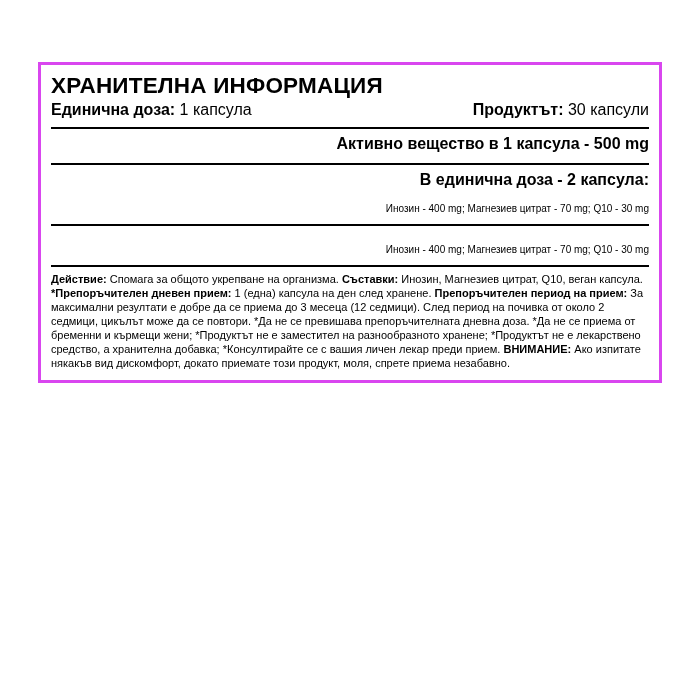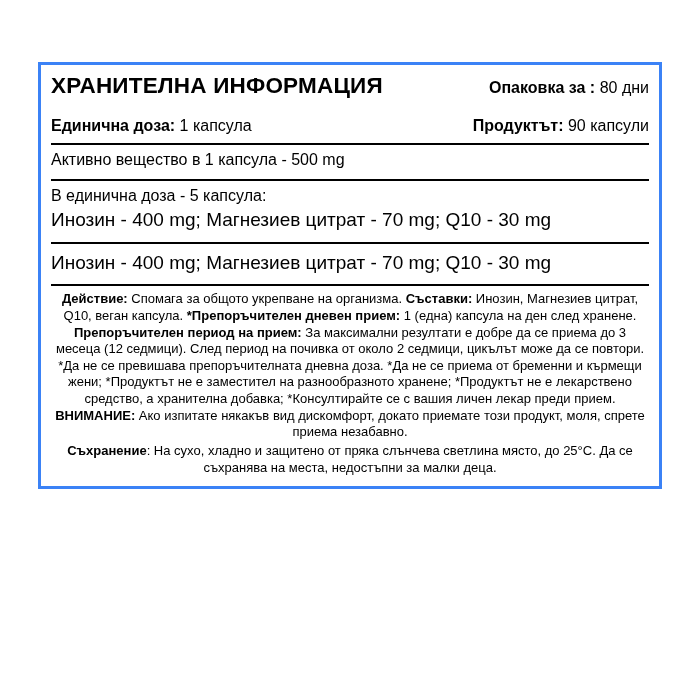--- a/index.html
+++ b/index.html
@@ -13,21 +13,21 @@
     font-family: "Liberation Sans", sans-serif;
     color: #000000;
     overflow: hidden;
   }
   .panel {
     position: absolute;
     left: 38px;
     top: 62px;
     width: 624px;
     box-sizing: border-box;
-    border: 3px solid #3b82f6;
+    border: 3px solid #d946ef;
     background: #ffffff;
     padding: 8px 10px 10px 10px;
   }
   .row {
     display: flex;
     justify-content: space-between;
     align-items: baseline;
   }
   .title {
     font-size: 22.5px;
@@ -40,21 +40,21 @@
     font-weight: bold;
     white-space: nowrap;
   }
   .pack-for .val {
     font-weight: normal;
   }
   .subrow {
     display: flex;
     justify-content: space-between;
     align-items: baseline;
-    margin-top: 18px;
+    margin-top: 2px;
     padding-bottom: 4px;
   }
   .dose-label {
     font-size: 16px;
     font-weight: bold;
   }
   .dose-label .val {
     font-weight: normal;
   }
   .qty {
@@ -68,81 +68,76 @@
   .hr {
     border: 0;
     border-top: 2px solid #000000;
     margin: 4px 0 0 0;
   }
   .block {
     padding: 5px 0 5px 0;
   }
   .block .head {
     font-size: 16px;
-    font-weight: normal;
+    font-weight: bold;
     line-height: 1.25;
+    text-align: right;
   }
   .block .sub {
-    font-size: 19px;
+    font-size: 10px;
     line-height: 1.3;
-    margin-top: 2px;
+    margin-top: 12px;
+    text-align: right;
   }
   .body-text {
-    font-size: 13px;
+    font-size: 11px;
     line-height: 1.28;
     padding-top: 5px;
-    text-align: center;
+    text-align: left;
   }
 </style>
 </head>
 <body>
 
 <div class="panel">
 
   <div class="row">
     <div class="title">ХРАНИТЕЛНА ИНФОРМАЦИЯ</div>
-    <div class="pack-for">
-      <span>Опаковка за :</span>
-      <span class="val">80 дни</span>
-    </div>
   </div>
 
   <div class="subrow">
     <div class="dose-label">
       <span>Единична доза:</span>
       <span class="val">1 капсула</span>
     </div>
     <div class="qty">
       <span>Продуктът:</span>
-      <span class="val">90 капсули</span>
+      <span class="val">30 капсули</span>
     </div>
   </div>
 
   <hr class="hr">
 
   <div class="block">
     <div class="head">Активно вещество в 1 капсула  - 500 mg</div>
   </div>
 
   <hr class="hr">
 
   <div class="block">
-    <div class="head">В единична доза - 5 капсула:</div>
+    <div class="head">В единична доза - 2 капсула:</div>
     <div class="sub">Инозин - 400 mg; Магнезиев цитрат - 70 mg; Q10 - 30 mg</div>
   </div>
 
   <hr class="hr">
 
   <div class="block">
     <div class="sub">Инозин - 400 mg; Магнезиев цитрат - 70 mg; Q10 - 30 mg</div>
   </div>
 
   <hr class="hr">
 
   <div class="body-text">
     <span style="font-weight:bold">Действие:</span><span> Спомага за общото укрепване на организма. </span><span style="font-weight:bold">Съставки:</span><span> Инозин, Магнезиев цитрат, Q10, веган капсула. </span><span style="font-weight:bold">*Препоръчителен дневен прием:</span><span> 1 (една) капсула на ден след хранене. </span><span style="font-weight:bold">Препоръчителен период на прием:</span><span> За максимални резултати е добре да се приема до 3 месеца (12 седмици). След период на почивка от около 2 седмици, цикълът може да се повтори. *Да не се превишава препоръчителната дневна доза. *Да не се приема от бременни и кърмещи жени; *Продуктът не е заместител на разнообразното хранене; *Продуктът не е лекарствено средство, а хранителна добавка; *Консултирайте се с вашия личен лекар преди прием. </span><span style="font-weight:bold">ВНИМАНИЕ:</span><span> Ако изпитате някакъв вид дискомфорт, докато приемате този продукт, моля, спрете приема незабавно.</span>
   </div>
 
-  <div class="body-text" style="padding-top:2px">
-    <span style="font-weight:bold">Съхранение</span><span>: На сухо, хладно и защитено от пряка слънчева светлина място, до 25°C. Да се съхранява на места, недостъпни за малки деца.</span>
-  </div>
 
 </div>
 
 </body></html>

